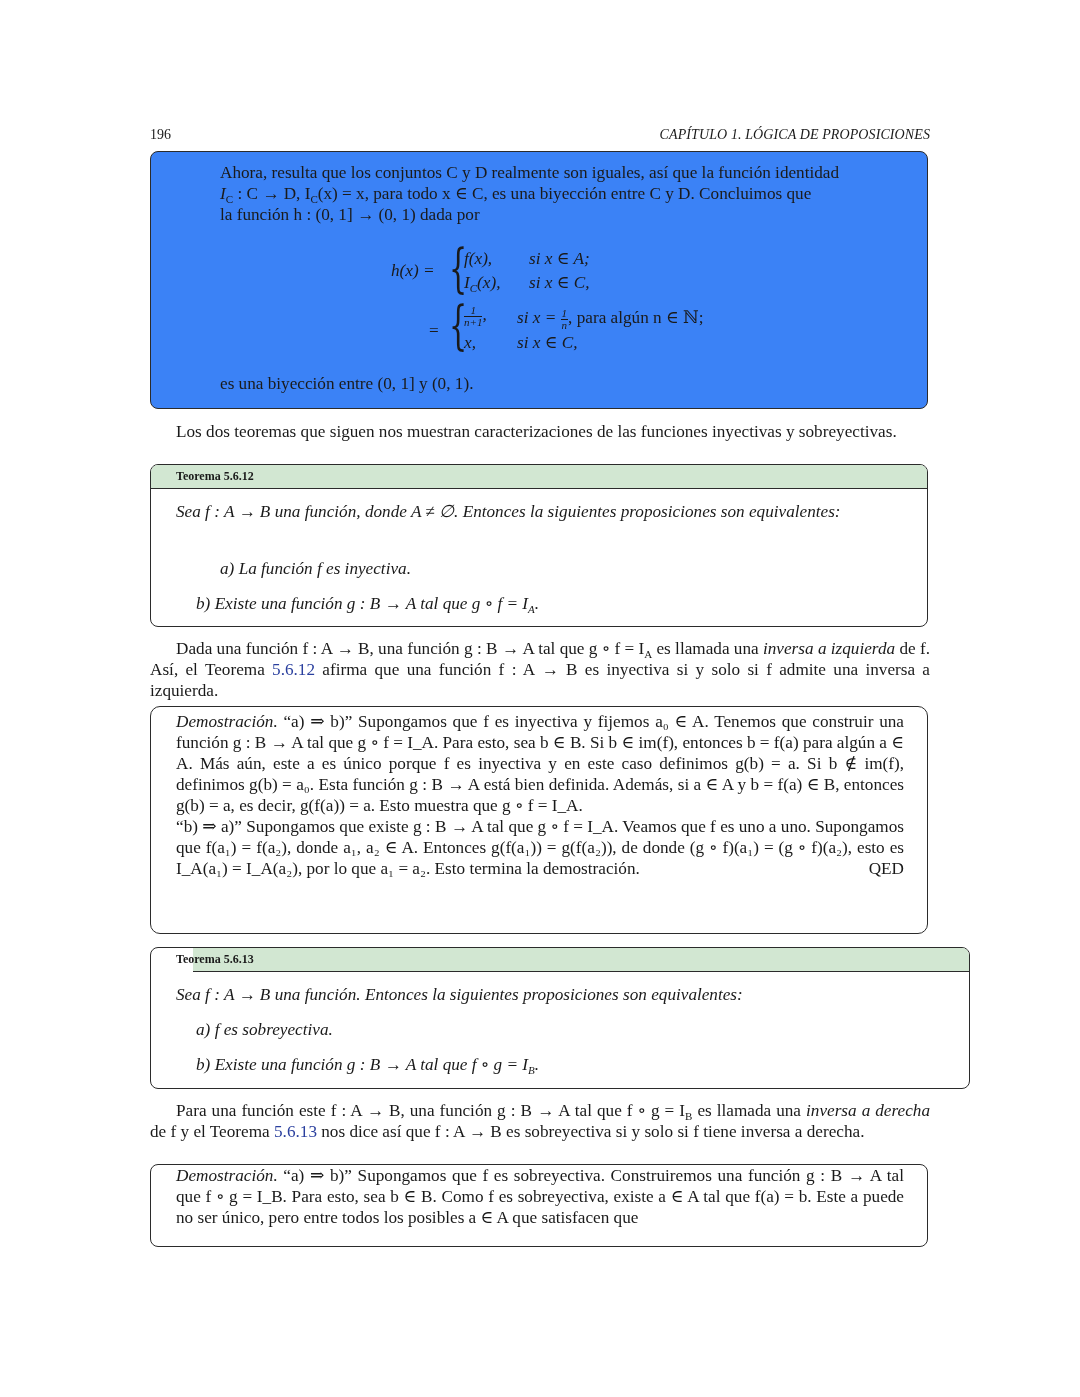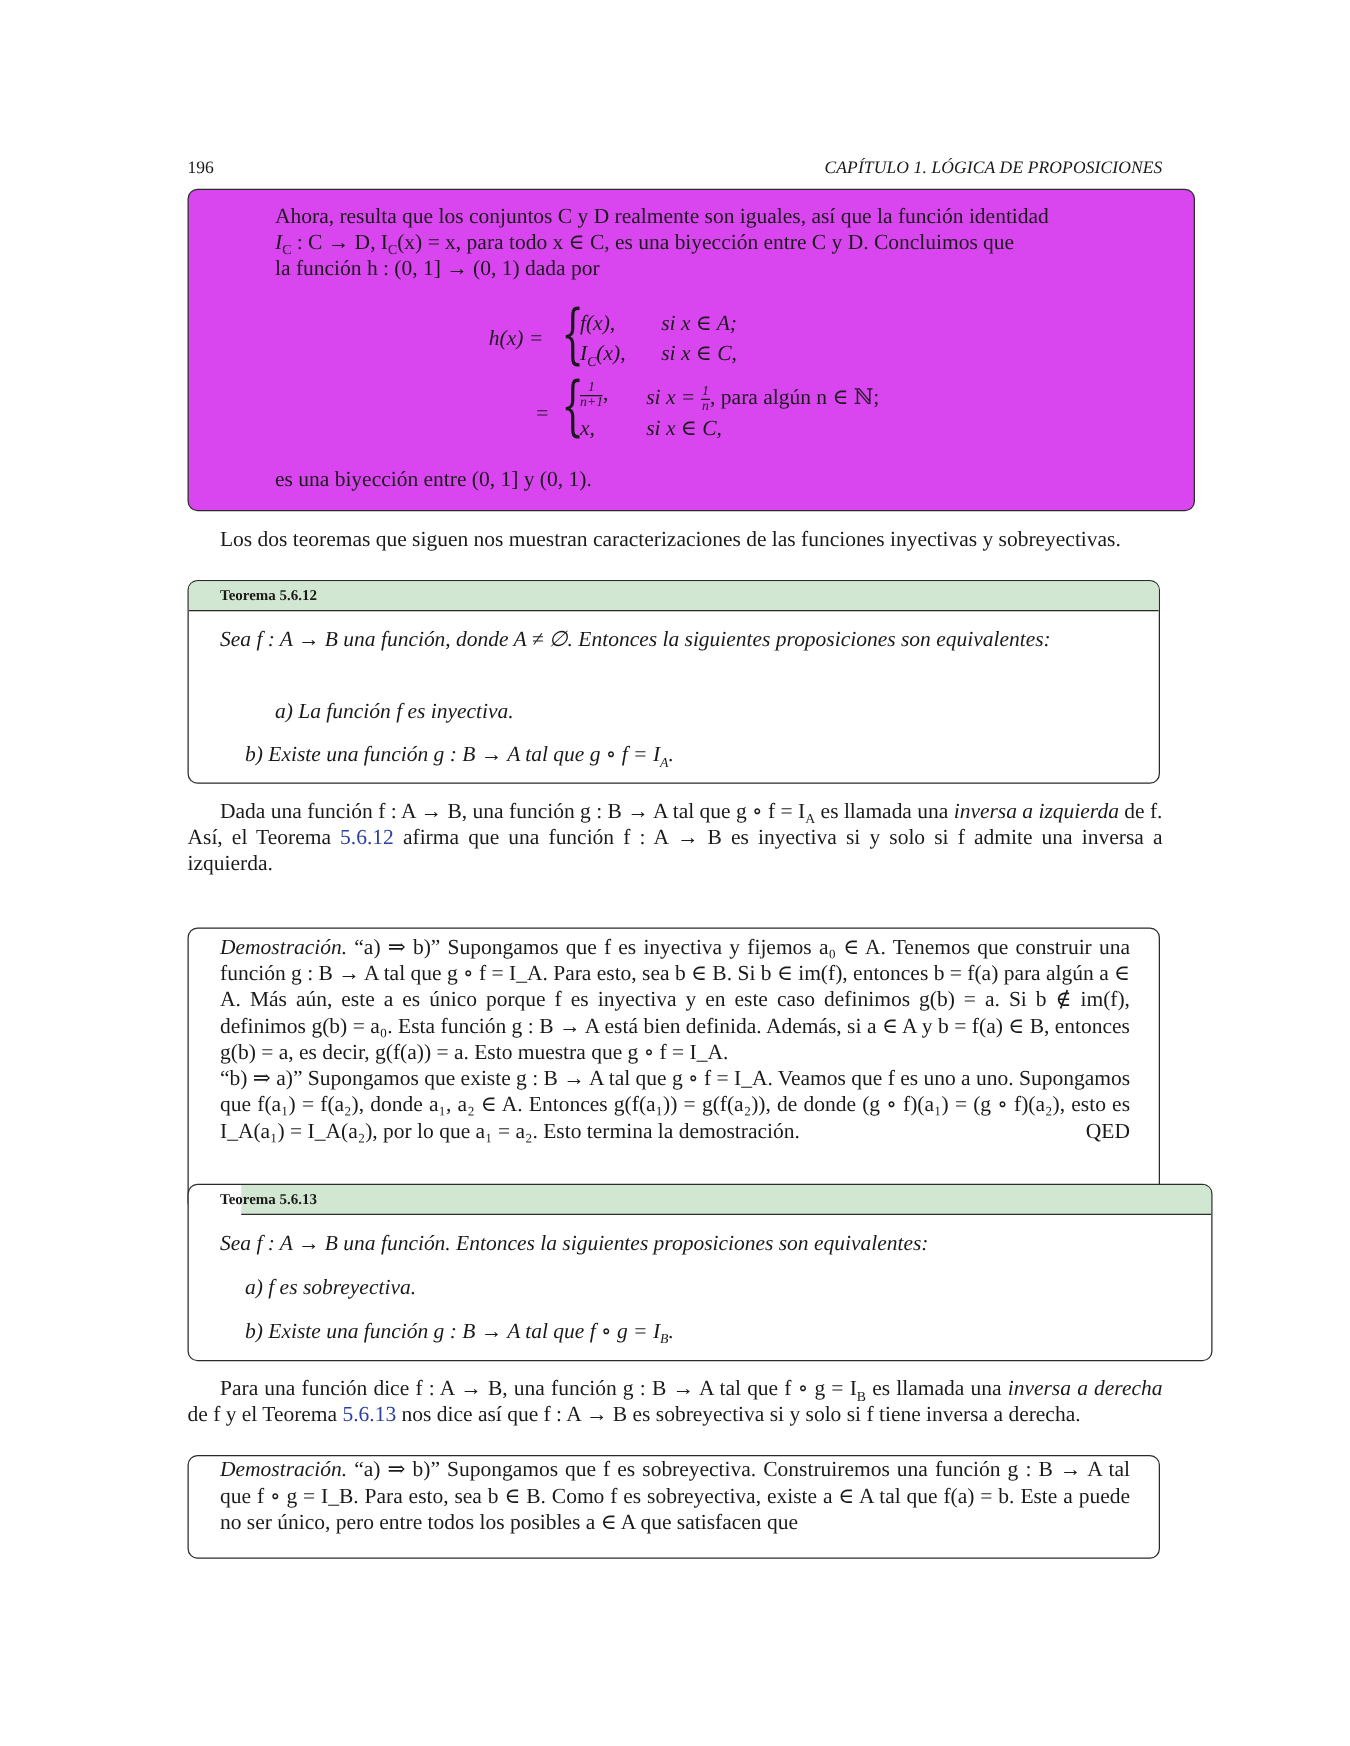--- a/index.html
+++ b/index.html
@@ -8,21 +8,21 @@
     font-family: "Liberation Serif", "DejaVu Serif", serif;
     color: #1a1a1a; font-size: 17.2px; line-height: 21px;
   }
   .page { position: absolute; left: 150px; top: 0; width: 780px; }
   .header { position: absolute; top: 124px; left: 0; width: 780px; height: 22px; font-size: 14px; }
   .header .num { position: absolute; left: 0; top: 0; }
   .header .chap { position: absolute; right: 0; top: 0; font-style: italic; letter-spacing: 0.1px; }
   i, .it { font-style: italic; }
   .box {
     position: absolute; left: 0; width: 776px;
-    border: 1.6px solid #2b2b2b; border-radius: 8px; background: #d946ef; padding-left: 28px;
+    border: 1.6px solid #2b2b2b; border-radius: 8px; background: #3b82f6;
   }
   .box1 { top: 151px; height: 256px; }
   .box1 .txt { position: absolute; left: 69px; width: 686px; text-align: justify; }
   .p { position: absolute; left: 0; width: 780px; text-align: justify; }
   .indent { text-indent: 26px; }
   .thm { position: absolute; left: 0; width: 776px; border: 1.6px solid #2b2b2b; border-radius: 8px; overflow: hidden; background: #fff; }
   .thm .thead { height: 23px; background: #d2e7d2; border-bottom: 1.6px solid #2b2b2b; }
   .thm .ttitle { position: absolute; left: 25px; top: 1px; font-weight: bold; font-size: 12px; }
   .thm .tbody { position: absolute; left: 25px; width: 728px; font-style: italic; text-align: justify; }
   .thm .item { position: absolute; left: 45px; font-style: italic; }
@@ -79,34 +79,34 @@
   <div class="thm" style="top:464px; height:161px;">
     <div class="thead"></div>
     <span class="ttitle">Teorema 5.6.12</span>
     <div class="tbody" style="top:36px;">Sea f : A → B una función, donde A ≠ ∅. Entonces la siguientes proposiciones son equivalentes:</div>
     <div class="item" style="top:93px;margin-left:24px;"><span>a)</span> <span>La función f es inyectiva.</span></div>
     <div class="item" style="top:128px;"><span>b)</span> <span>Existe una función g : B → A tal que g ∘ f = I</span><sub>A</sub><span>.</span></div>
   </div>
 
   <div class="p indent" style="top:638px;"><span>Dada una función f : A → B, una función g : B → A tal que g ∘ f = I</span><sub>A</sub><span> es llamada una </span><i>inversa a izquierda</i><span> de f. Así, el Teorema </span><span class="link">5.6.12</span><span> afirma que una función f : A → B es inyectiva si y solo si f admite una inversa a izquierda.</span></div>
 
-  <div class="proof" style="top:742px; height:226px;">
+  <div class="proof" style="top:706px; height:226px;border-radius:10px;">
     <div class="ptxt" style="top:4px;">
       <div><i>Demostración.</i><span> “a) ⇒ b)” Supongamos que f es inyectiva y fijemos a₀ ∈ A. Tenemos que construir una función g : B → A tal que g ∘ f = I_A. Para esto, sea b ∈ B. Si b ∈ im(f), entonces b = f(a) para algún a ∈ A. Más aún, este a es único porque f es inyectiva y en este caso definimos g(b) = a. Si b ∉ im(f), definimos g(b) = a₀. Esta función g : B → A está bien definida. Además, si a ∈ A y b = f(a) ∈ B, entonces g(b) = a, es decir, g(f(a)) = a. Esto muestra que g ∘ f = I_A.</span></div>
       <div><span>“b) ⇒ a)” Supongamos que existe g : B → A tal que g ∘ f = I_A. Veamos que f es uno a uno. Supongamos que f(a₁) = f(a₂), donde a₁, a₂ ∈ A. Entonces g(f(a₁)) = g(f(a₂)), de donde (g ∘ f)(a₁) = (g ∘ f)(a₂), esto es I_A(a₁) = I_A(a₂), por lo que a₁ = a₂. Esto termina la demostración.</span><span class="qed">QED</span></div>
     </div>
   </div>
 
   <div class="thm" style="top:947px; height:140px;padding-left:42px;">
     <div class="thead"></div>
     <span class="ttitle">Teorema 5.6.13</span>
     <div class="tbody" style="top:36px;">Sea f : A → B una función. Entonces la siguientes proposiciones son equivalentes:</div>
     <div class="item" style="top:71px;"><span>a)</span> <span>f es sobreyectiva.</span></div>
     <div class="item" style="top:106px;"><span>b)</span> <span>Existe una función g : B → A tal que f ∘ g = I</span><sub>B</sub><span>.</span></div>
   </div>
 
-  <div class="p indent" style="top:1100px;"><span>Para una función dice f : A → B, una función g : B → A tal que f ∘ g = I</span><sub>B</sub><span> es llamada una </span><i>inversa a derecha</i><span> de f y el Teorema </span><span class="link">5.6.13</span><span> nos dice así que f : A → B es sobreyectiva si y solo si f tiene inversa a derecha.</span></div>
+  <div class="p indent" style="top:1100px;"><span>Para una función este f : A → B, una función g : B → A tal que f ∘ g = I</span><sub>B</sub><span> es llamada una </span><i>inversa a derecha</i><span> de f y el Teorema </span><span class="link">5.6.13</span><span> nos dice así que f : A → B es sobreyectiva si y solo si f tiene inversa a derecha.</span></div>
 
   <div class="proof" style="top:1164px; height:81px;">
     <div class="ptxt" style="top:0;"><i>Demostración.</i><span> “a) ⇒ b)” Supongamos que f es sobreyectiva. Construiremos una función g : B → A tal que f ∘ g = I_B. Para esto, sea b ∈ B. Como f es sobreyectiva, existe a ∈ A tal que f(a) = b. Este a puede no ser único, pero entre todos los posibles a ∈ A que satisfacen que</span></div>
   </div>
 
 </div>
 
 </body></html>

